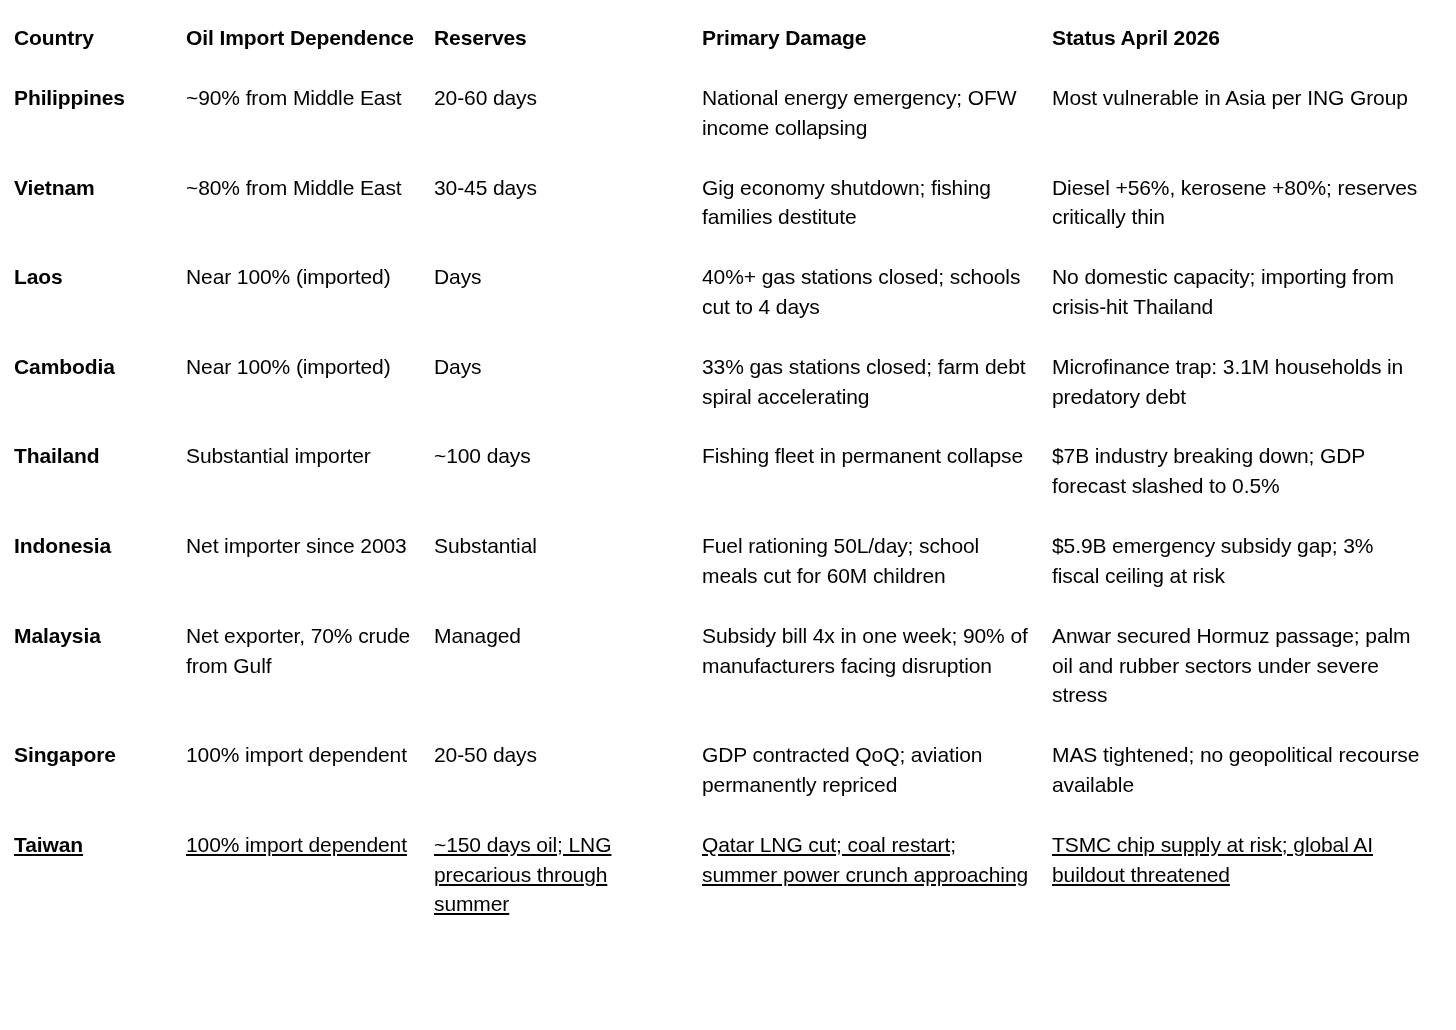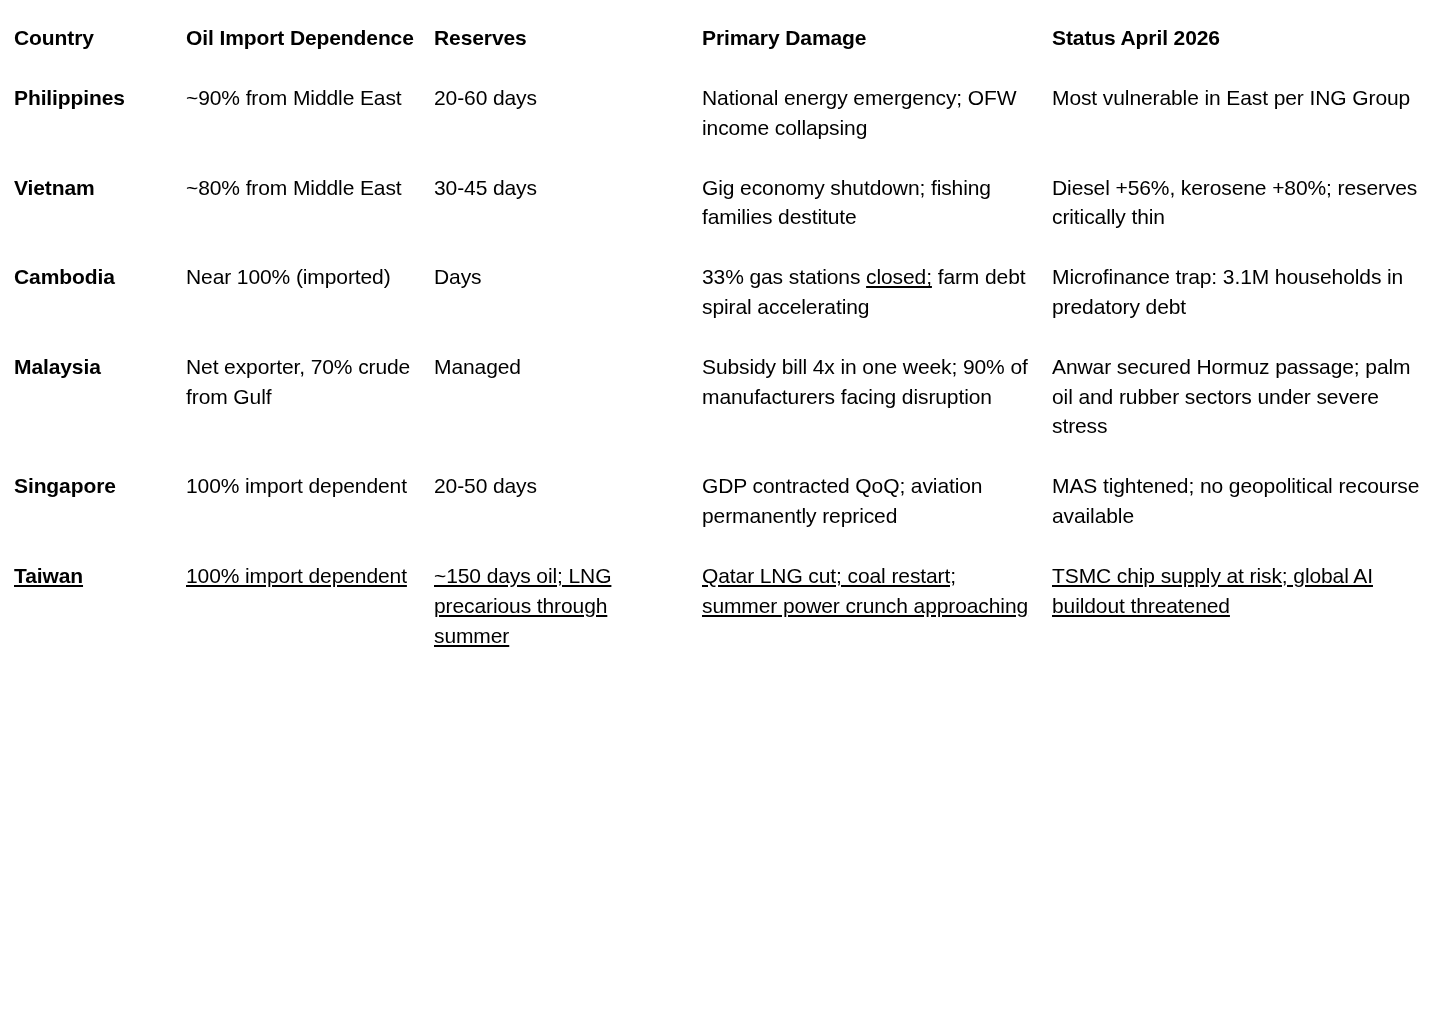--- a/index.html
+++ b/index.html
@@ -48,21 +48,20 @@
     letter-spacing: -0.1px;
   }
   tbody td.country {
     font-weight: bold;
   }
   tbody tr:last-child td {
     padding-bottom: 6px;
     text-decoration: underline;
   }
   .u {
-    text-decoration: underline;
   }
 </style>
 </head>
 <body>
 
 <div class="sheet">
   <table class="data-table">
     <colgroup>
       <col class="c0">
         <col class="c1">
@@ -78,35 +77,56 @@
         <th>Primary Damage</th>
         <th>Status April 2026</th>
       </tr>
     </thead>
     <tbody>
       <tr>
         <td class="country">Philippines</td>
         <td>~90% from Middle East</td>
         <td>20-60 days</td>
         <td>National energy emergency; OFW income collapsing</td>
-        <td>Most vulnerable in East per ING Group</td>
+        <td>Most vulnerable in Asia per ING Group</td>
       </tr>
       <tr>
         <td class="country">Vietnam</td>
         <td>~80% from Middle East</td>
         <td>30-45 days</td>
         <td>Gig economy shutdown; fishing families destitute</td>
         <td>Diesel +56%, kerosene +80%; reserves critically thin</td>
       </tr>
       <tr>
+        <td class="country">Laos</td>
+        <td>Near 100% (imported)</td>
+        <td>Days</td>
+        <td>40%+ gas stations closed; schools cut to 4 days</td>
+        <td>No domestic capacity; importing from crisis-hit Thailand</td>
+      </tr>
+      <tr>
         <td class="country">Cambodia</td>
         <td>Near 100% (imported)</td>
         <td>Days</td>
         <td><span>33% gas stations </span><span class="u">closed;</span><span> farm debt spiral accelerating</span></td>
         <td>Microfinance trap: 3.1M households in predatory debt</td>
+      </tr>
+      <tr>
+        <td class="country">Thailand</td>
+        <td>Substantial importer</td>
+        <td>~100 days</td>
+        <td>Fishing fleet in permanent collapse</td>
+        <td>$7B industry breaking down; GDP forecast slashed to 0.5%</td>
+      </tr>
+      <tr>
+        <td class="country">Indonesia</td>
+        <td>Net importer since 2003</td>
+        <td>Substantial</td>
+        <td>Fuel rationing 50L/day; school meals cut for 60M children</td>
+        <td>$5.9B emergency subsidy gap; 3% fiscal ceiling at risk</td>
       </tr>
       <tr>
         <td class="country">Malaysia</td>
         <td>Net exporter, 70% crude from Gulf</td>
         <td>Managed</td>
         <td>Subsidy bill 4x in one week; 90% of manufacturers facing disruption</td>
         <td>Anwar secured Hormuz passage; palm oil and rubber sectors under severe stress</td>
       </tr>
       <tr>
         <td class="country">Singapore</td>

